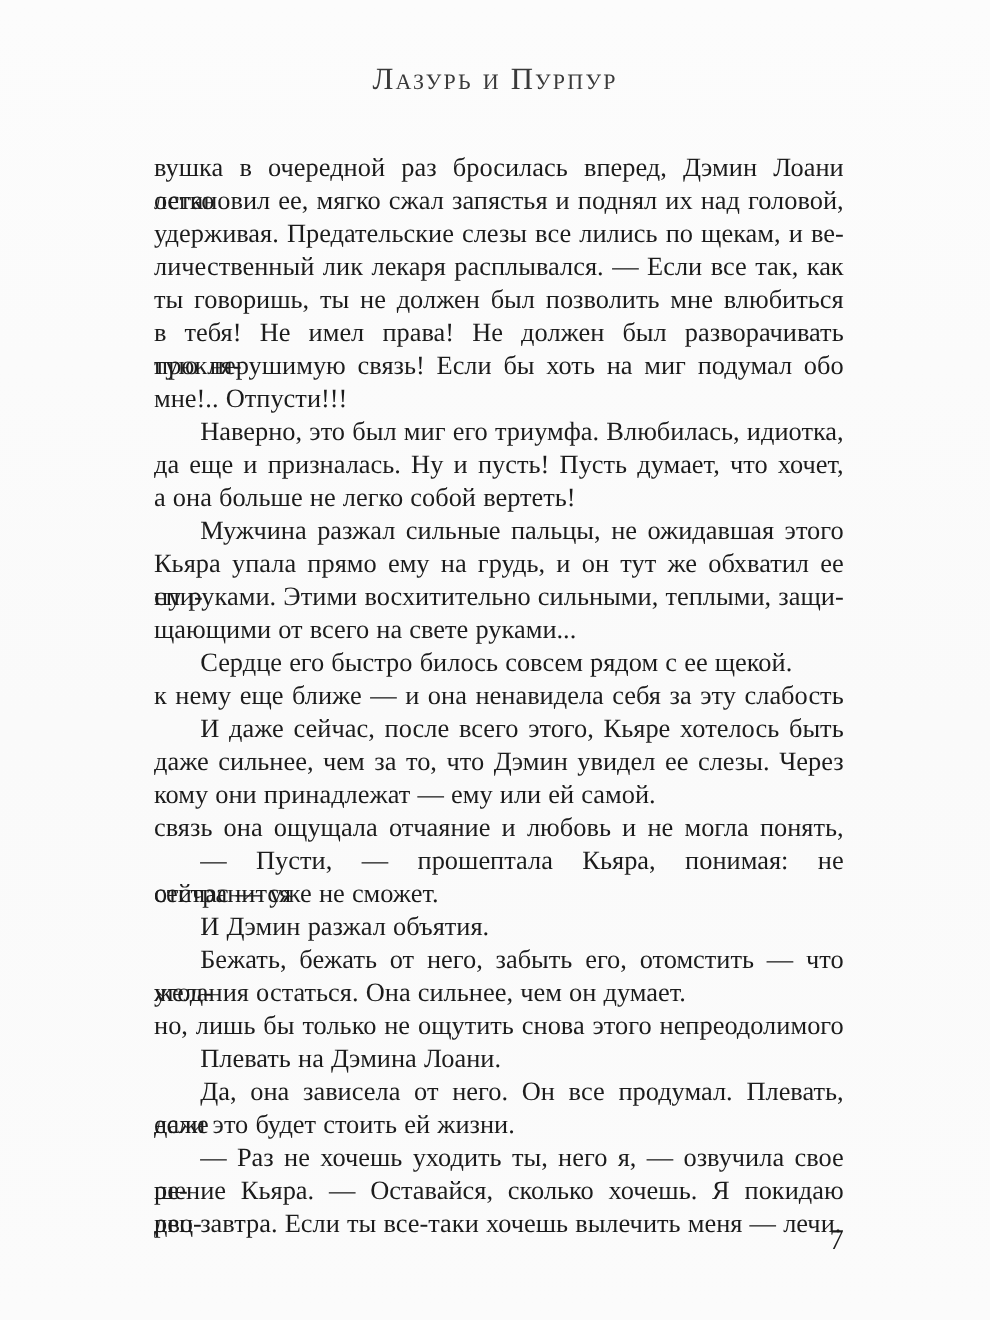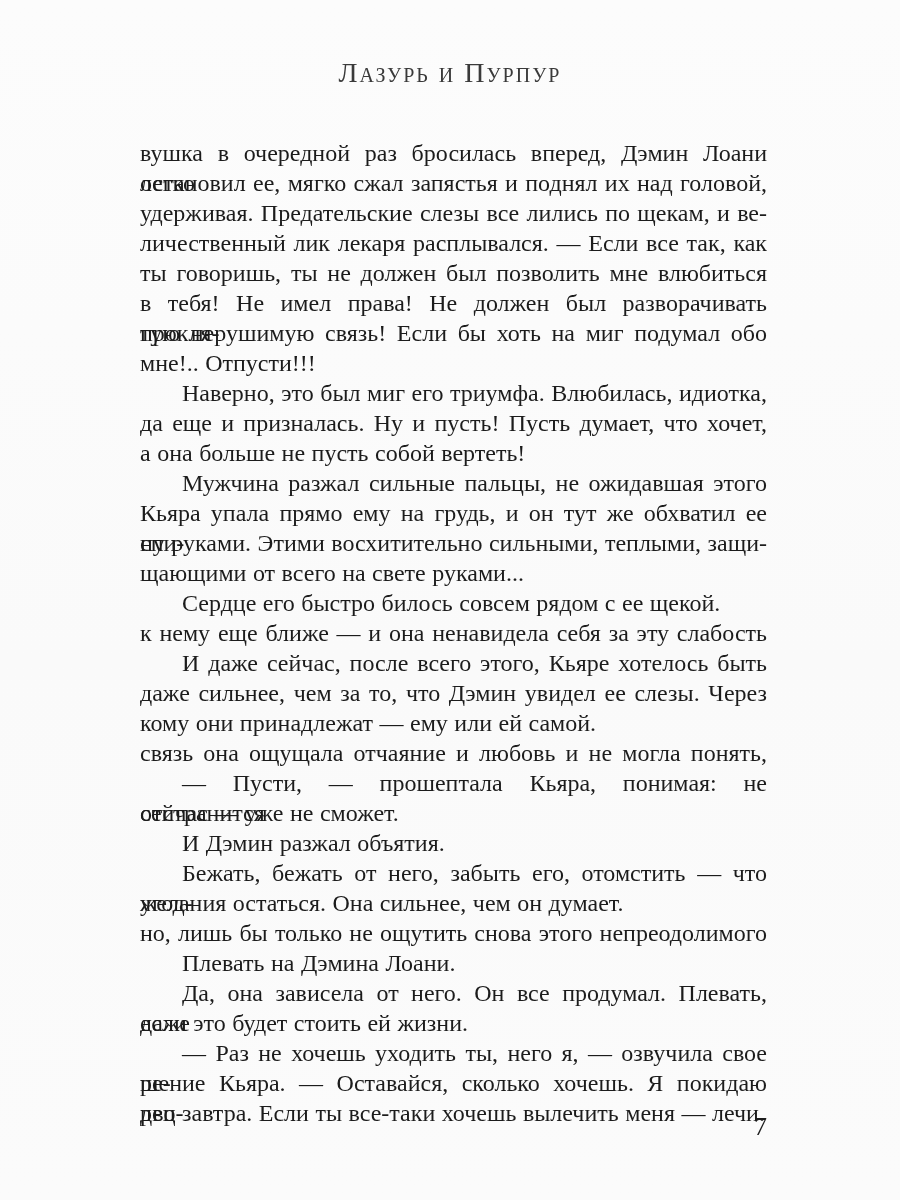--- a/index.html
+++ b/index.html
@@ -85,21 +85,21 @@
         <div class="line">удерживая. Предательские слезы все лились по щекам, и ве-</div>
         <div class="line">личественный лик лекаря расплывался. — Если все так, как</div>
         <div class="line">ты говоришь, ты не должен был позволить мне влюбиться</div>
         <div class="line">в тебя! Не имел права! Не должен был разворачивать прокля-</div>
         <div class="line">тую нерушимую связь! Если бы хоть на миг подумал обо</div>
         <div class="line para-end">мне!.. Отпусти!!!</div>
       </div>
       <div class="paragraph">
         <div class="line indent">Наверно, это был миг его триумфа. Влюбилась, идиотка,</div>
         <div class="line">да еще и призналась. Ну и пусть! Пусть думает, что хочет,</div>
-        <div class="line para-end">а она больше не пусть собой вертеть!</div>
+        <div class="line para-end">а она больше не легко собой вертеть!</div>
       </div>
       <div class="paragraph">
         <div class="line indent">Мужчина разжал сильные пальцы, не ожидавшая этого</div>
         <div class="line">Кьяра упала прямо ему на грудь, и он тут же обхватил ее спи-</div>
         <div class="line">ну руками. Этими восхитительно сильными, теплыми, защи-</div>
         <div class="line para-end">щающими от всего на свете руками...</div>
       </div>
       <div class="paragraph">
         <div class="line para-end indent">Сердце его быстро билось совсем рядом с ее щекой.</div>
       </div>

